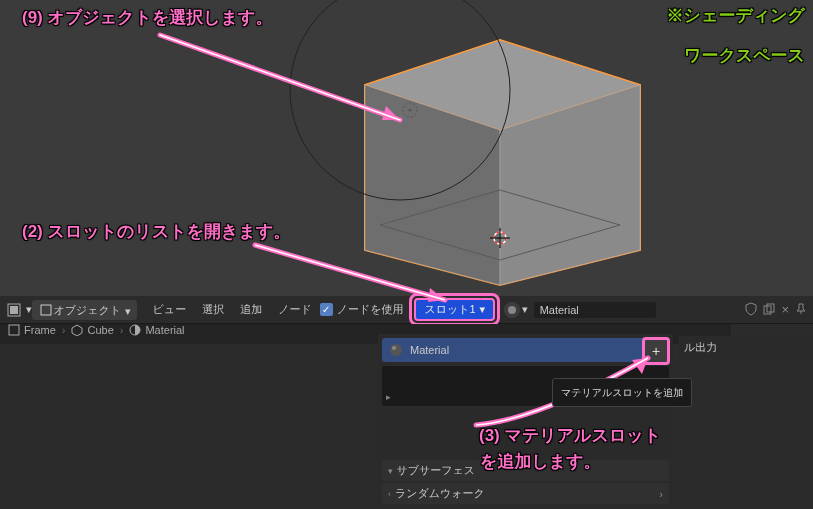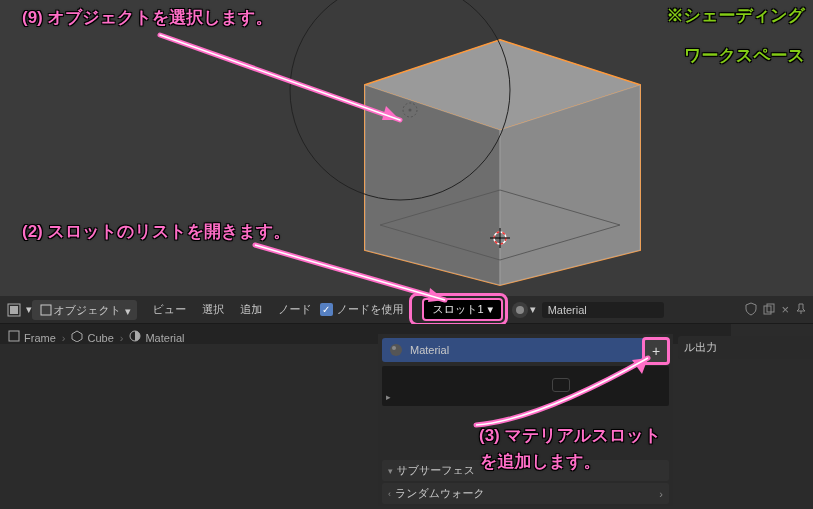--- a/index.html
+++ b/index.html
@@ -4,26 +4,26 @@
 <style>
 html,body{margin:0;padding:0;width:813px;height:509px;background:#2b2b2b;font-family:"Hiragino Sans","Meiryo",sans-serif;color:#c8c8c8;font-size:11px;overflow:hidden}
 .viewport{position:absolute;left:0;top:0;width:813px;height:296px;background:#3b3b3b}
 .toolbar{position:absolute;left:0;top:296px;width:813px;height:28px;background:#2b2b2b;display:flex;align-items:center;padding:0 6px;box-sizing:border-box;border-bottom:1px solid #1a1a1a}
 .icon-box{width:16px;height:16px;display:inline-flex;align-items:center;justify-content:center}
 .mode-select{display:flex;align-items:flex-end;background:#3d3d3d;border-radius:3px;padding:2px 6px;margin-right:8px}
 .chev{margin-left:4px}
 .menu-item{padding:0 8px;color:#c8c8c8}
 .checkbox{width:13px;height:13px;background:#5680c2;border-radius:2px;display:inline-flex;align-items:center;justify-content:center;margin-right:4px}
 .check{color:#fff;font-size:10px}
-.slot-btn{display:flex;align-items:center;background:#000000;border:2px solid #ff6ec7;border-radius:4px;padding:2px 8px;margin-left:8px;color:#e8e8e8}
+.slot-btn{display:flex;align-items:center;background:#1d4ed8;border:2px solid #ff6ec7;border-radius:4px;padding:2px 8px;margin-left:0;color:#e8e8e8}
 .slot-wrap{border:3px solid #ff6ec7;border-radius:8px;padding:2px;margin-left:6px}
 .round-btn{width:16px;height:16px;border-radius:50%;background:#3d3d3d;display:inline-flex;align-items:center;justify-content:center;margin-left:4px}
 .mat-field{display:flex;align-items:center;background:#1f1f1f;border-radius:3px;padding:2px 6px;margin-left:6px;width:110px}
 .tbar-right{margin-left:auto;display:flex;align-items:center;gap:6px;color:#888}
-.breadcrumb{position:absolute;left:0;top:324px;width:731px;height:20px;display:flex;align-items:flex-end;padding:0 8px;box-sizing:border-box;color:#aaa;background:#232323}
+.breadcrumb{position:absolute;left:0;top:324px;width:731px;height:20px;display:flex;align-items:flex-start;padding:0 8px;box-sizing:border-box;color:#aaa;background:#232323}
 .bc-sep{margin:0 6px;color:#666}
 .bc-ico{margin-right:4px}
 .panel{position:absolute;left:378px;top:334px;width:295px;background:#2a2a2a}
 .slot-list{background:#334d80;border-radius:3px;margin:4px;display:flex;align-items:center;padding:4px 6px;position:relative}
 .slot-add{position:absolute;right:-1px;top:-1px;width:22px;height:22px;background:#3d3d3d;border:3px solid #ff6ec7;border-radius:4px;display:flex;align-items:center;justify-content:center;color:#ddd;font-size:14px}
 .dark-strip{background:#1a1a1a;height:40px;margin:4px;border-radius:2px;position:relative}
 .play{position:absolute;left:4px;bottom:4px;color:#888;font-size:9px}
 .prop-row{display:flex;align-items:center;padding:3px 6px;background:#303030;margin:2px 4px;border-radius:2px}
 .prop-chev{margin-right:4px;color:#888;font-size:9px}
 .mini-panel{position:absolute;left:678px;top:336px;width:130px;background:#2a2a2a;padding:4px 6px;border-radius:3px}
@@ -161,20 +161,21 @@
     <span>ランダムウォーク</span>
     <span style="margin-left:auto;color:#888">›</span>
   </div>
 </div>
 
 <div class="mini-panel">
   <span>ル出力</span>
 </div>
 
 <div class="tooltip">
+  <div style="color:#ddd">マテリアルスロットを追加</div>
 </div>
 
 <div class="annot" style="left:22px;top:6px">(9) オブジェクトを選択します。</div>
 <div class="annot" style="left:22px;top:220px">(2) スロットのリストを開きます。</div>
 <div class="annot" style="left:479px;top:424px">(3) マテリアルスロット</div>
 <div class="annot" style="left:480px;top:450px">を追加します。</div>
 <div class="annot annot-r" style="right:8px;top:4px">※シェーディング</div>
 <div class="annot annot-r" style="right:8px;top:44px">ワークスペース</div>
 
 <svg class="arrow" style="left:150px;top:30px" width="260" height="120">

